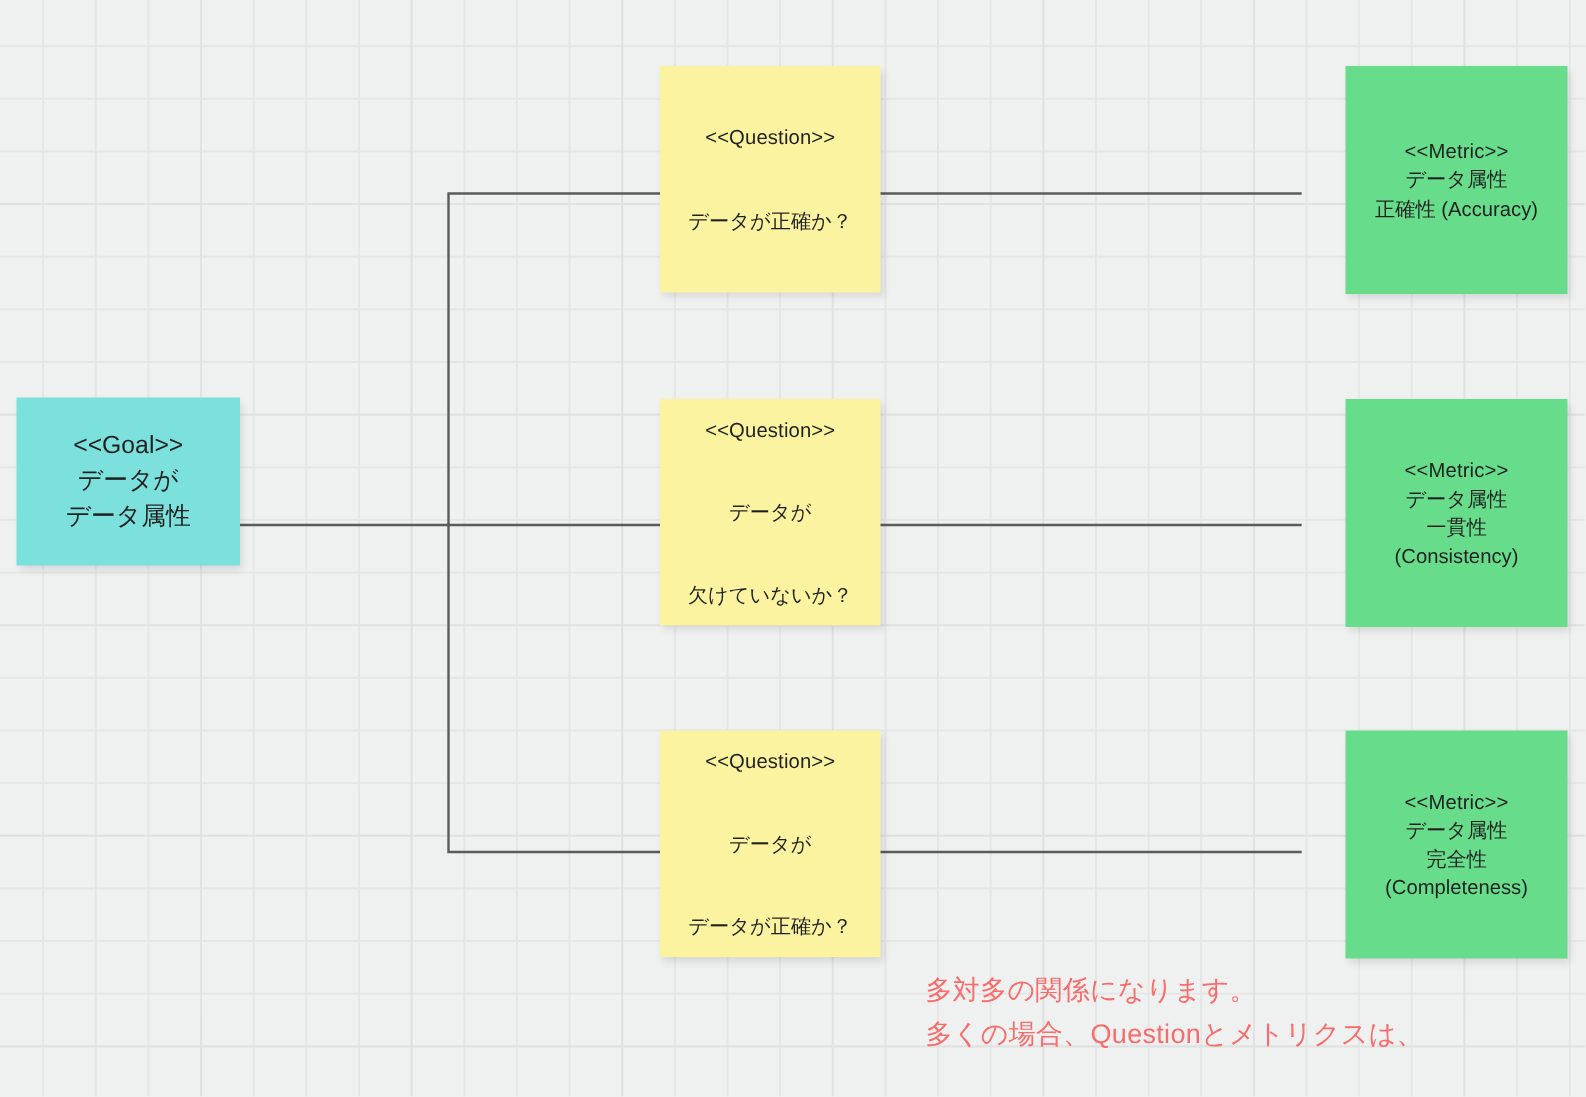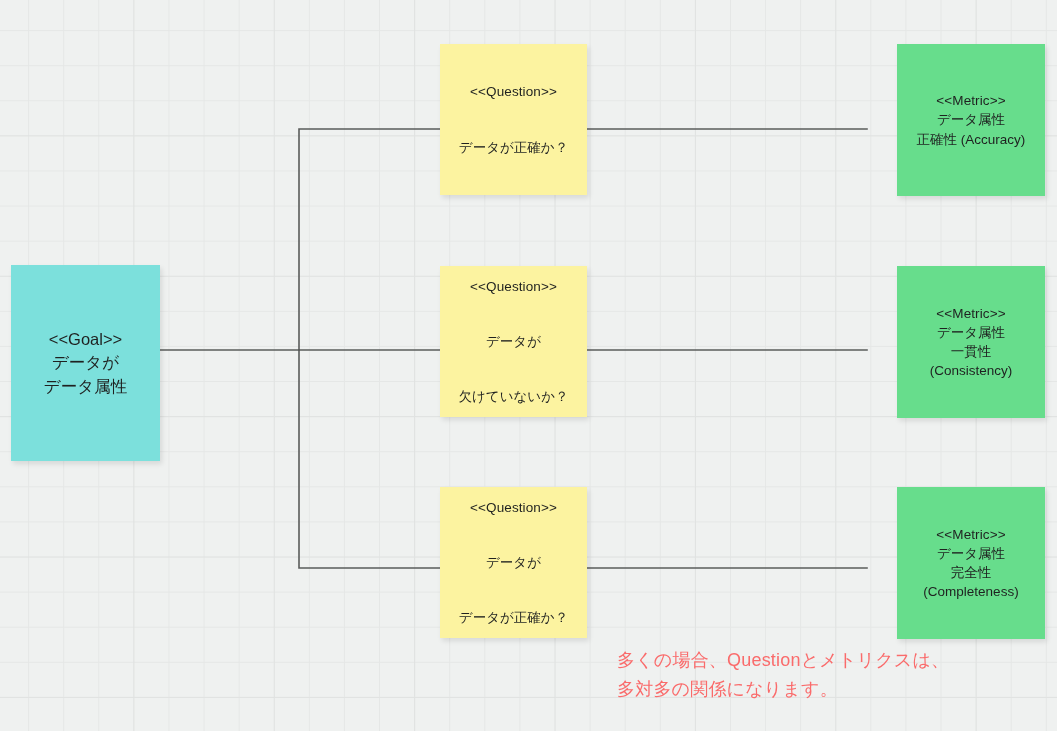--- a/index.html
+++ b/index.html
@@ -99,21 +99,21 @@
       <path d="M160,350 L299,350"></path>
       <path d="M299,350 L299,129 L440,129"></path>
       <path d="M299,350 L440,350"></path>
       <path d="M299,350 L299,568 L440,568"></path>
       <path d="M587,129 L867,129"></path>
       <path d="M587,350 L867,350"></path>
       <path d="M587,568 L867,568"></path>
     </g>
   </svg>
 
-  <div class="node goal" style="left:11px; top:265px; width:149px; height:196px;">
+  <div class="node goal" style="left:11px; top:265px; width:149px; height:112px;">
     <span class="line">&lt;&lt;Goal&gt;&gt;</span>
     <span class="line">データが</span>
     <span class="line">データ属性</span>
   </div>
 
   <div class="node question" style="left:440px; top:44px; width:147px; height:151px;">
     <span class="line">&lt;&lt;Question&gt;&gt;</span>
     <span class="line">データが正確か？</span>
   </div>
 
@@ -143,17 +143,17 @@
   </div>
 
   <div class="node metric" style="left:867px; top:487px; width:148px; height:152px;">
     <span class="line">&lt;&lt;Metric&gt;&gt;</span>
     <span class="line">データ属性</span>
     <span class="line">完全性</span>
     <span class="line">(Completeness)</span>
   </div>
 
   <div id="annotation">
+    <span class="line">多対多の関係になります。</span>
     <span class="line">多くの場合、Questionとメトリクスは、</span>
-    <span class="line">多対多の関係になります。</span>
   </div>
 
 </div>
 
 </body></html>

